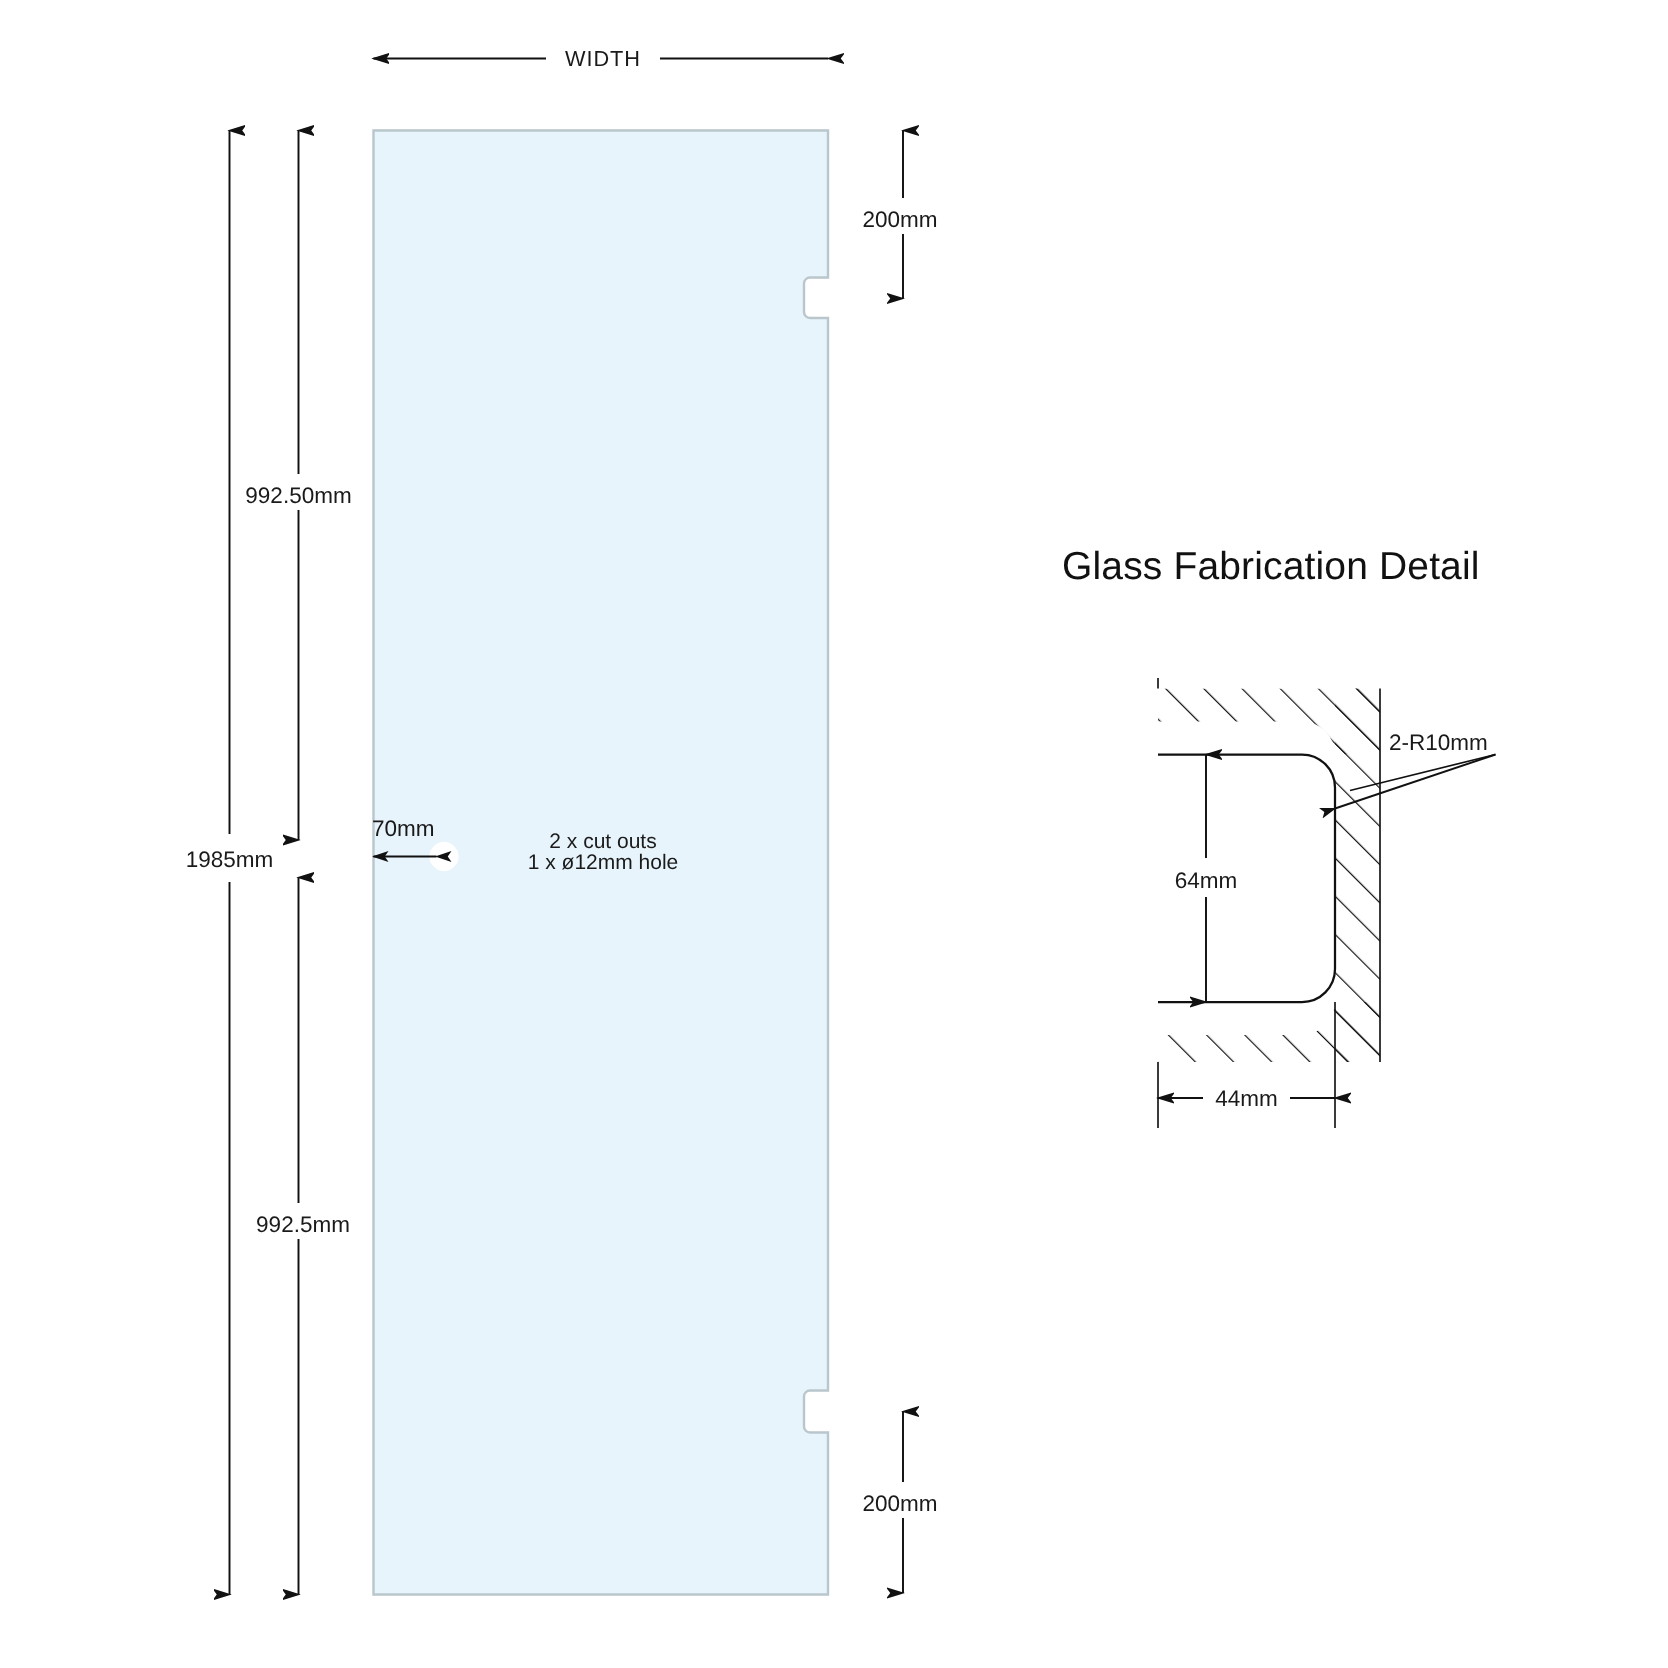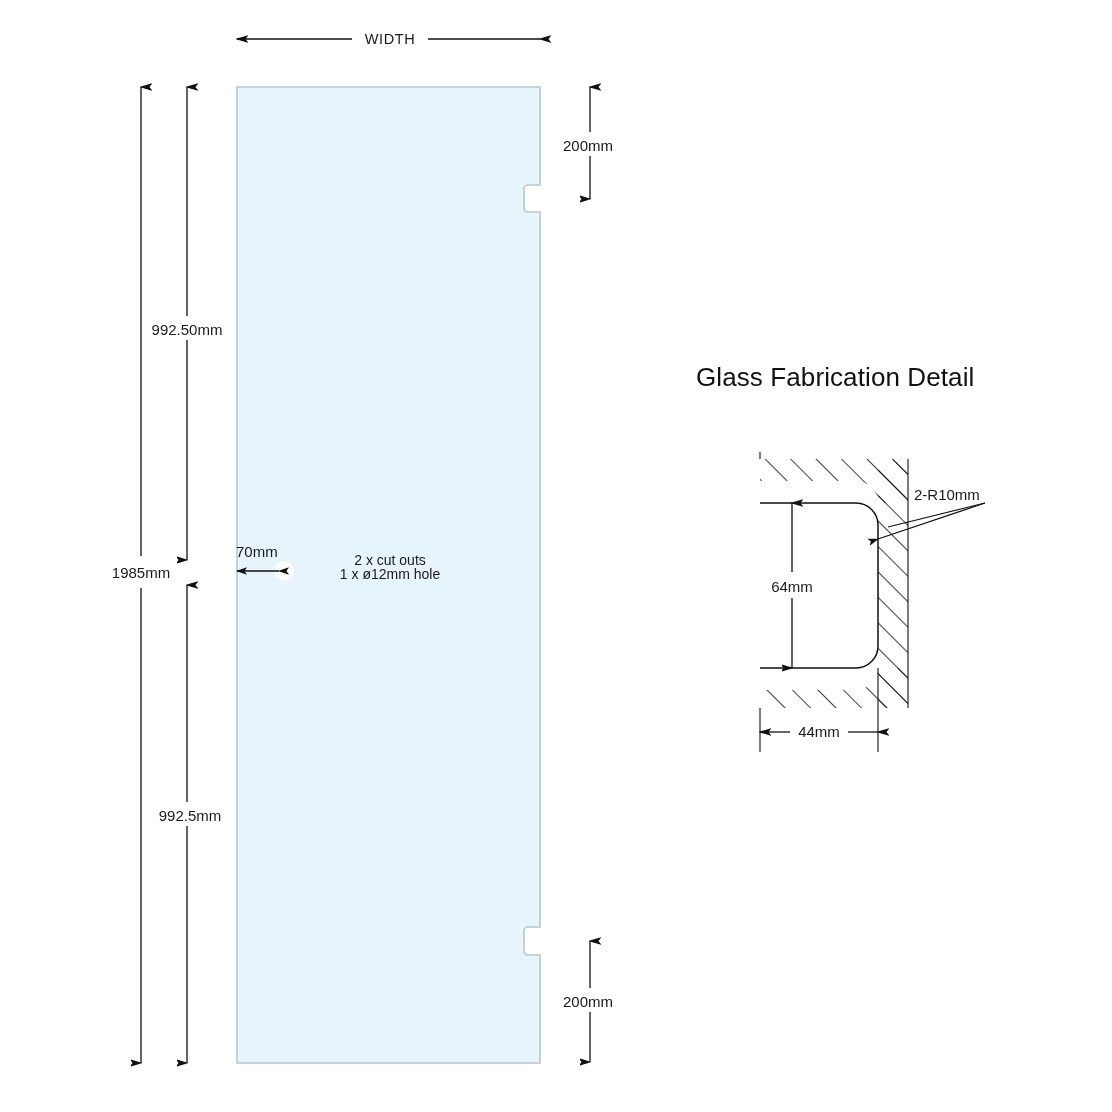--- a/index.html
+++ b/index.html
@@ -11,21 +11,21 @@
   body {
     width: 1112px;
     height: 1112px;
     font-family: "Liberation Sans", sans-serif;
     color: #1a1a1a;
     overflow: hidden;
     position: relative;
   }
   #drawing-root {
     position: absolute;
-    top: 0; left: 0;
+    top: 0; left: 12px;
     width: 940px;
     height: 1112px;
   }
   svg#sheet {
     display: block;
     width: 1112px;
     height: 1112px;
   }
   .dim-text {
     font-family: "Liberation Sans", sans-serif;

